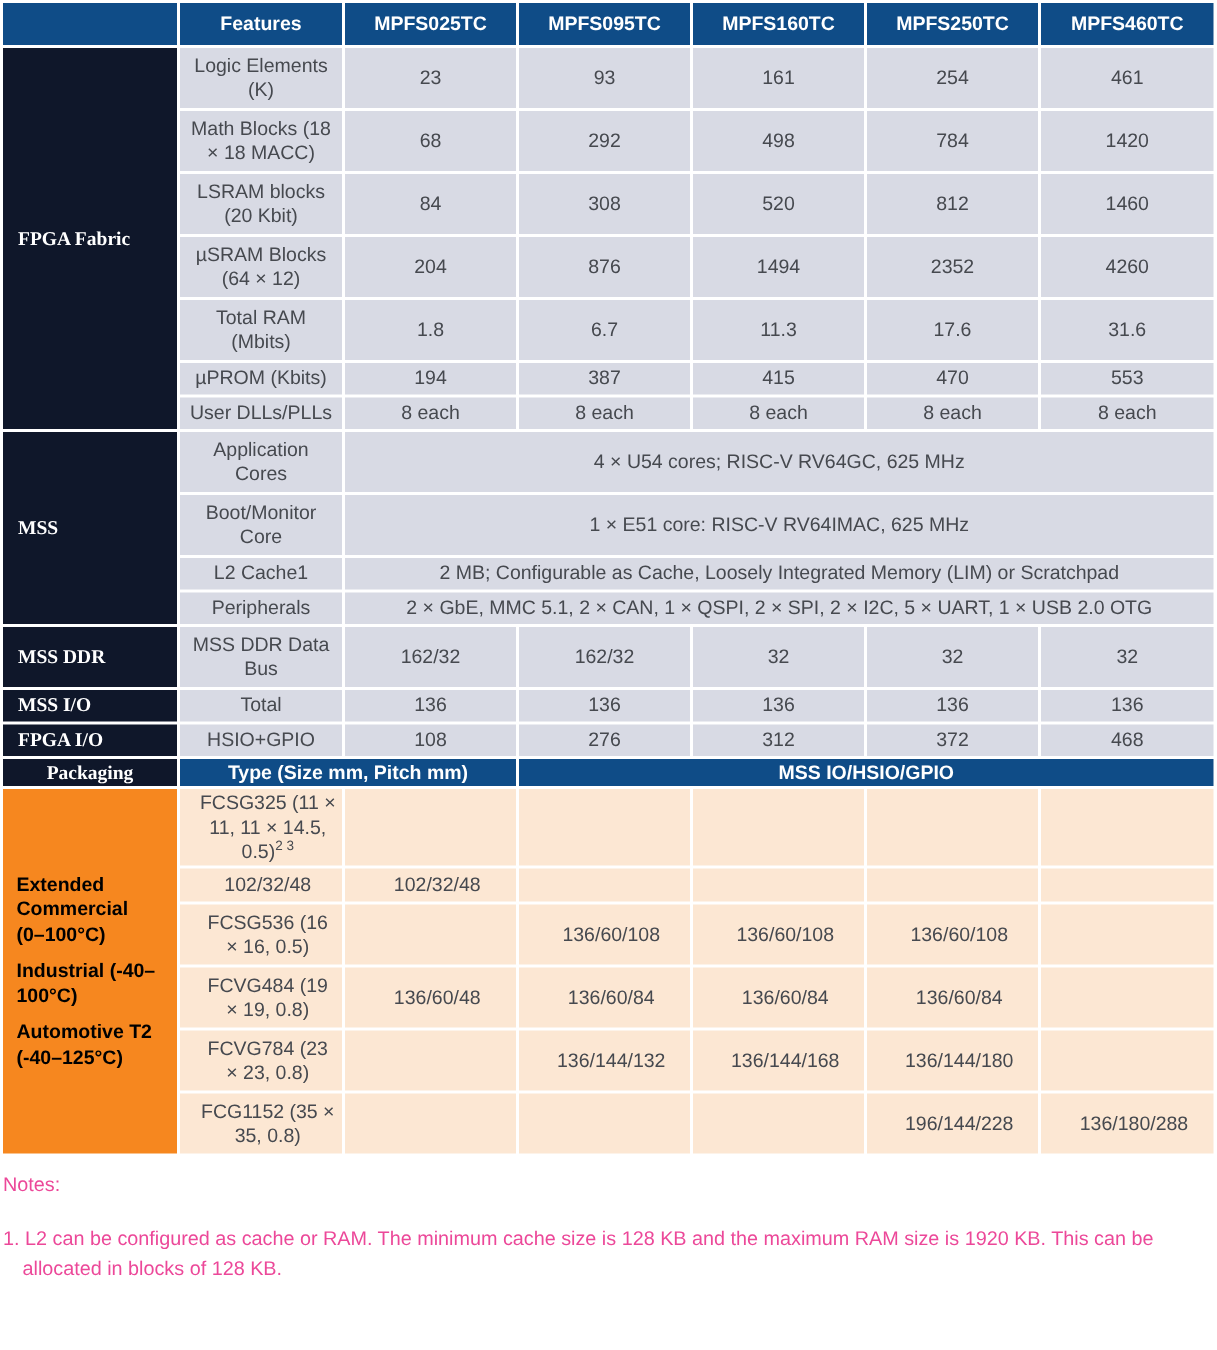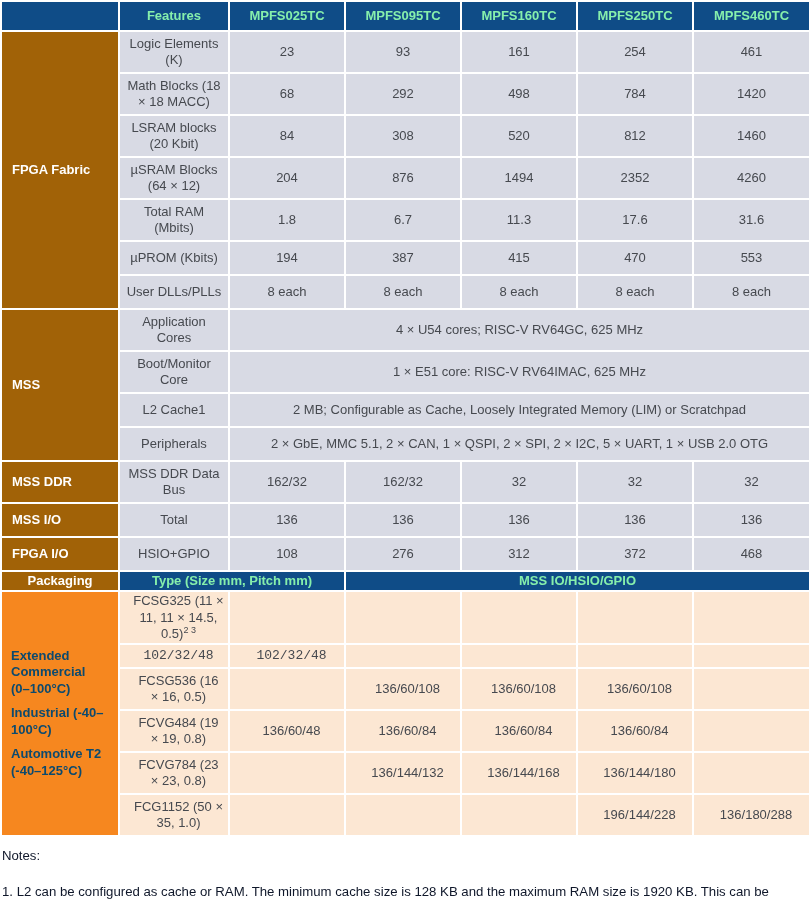--- a/index.html
+++ b/index.html
@@ -22,65 +22,66 @@
     padding:1px 4px;
     font-size:13px;
     line-height:1.25;
     vertical-align:middle;
     overflow:hidden;
   }
 
   
   tr.hh { height:28px; }  
   tr.h2 { height:40px; }  
-  tr.h1 { height:32px; }  
+  tr.h1 { height:21px; }  
   tr.hp { height:17px; }  
   tr.h3 { height:50px; }  
-  tr.hs { height:22px;font-family:Liberation Mono, monospace; }  
+  tr.hs { height:22px; }  
 
   .navy {
     background:#0f4c87;
-    color:#86efac;
+    color:#ffffff;
     font-weight:bold;
     text-align:center;
   }
   .cat {
-    background:#a16207;
+    background:#0f172a;
     color:#ffffff;
     font-weight:bold;
     text-align:left;
     padding-left:10px;
+    font-family:Liberation Serif, serif;
   }
   .cat.center { text-align:center; padding-left:4px; }
 
   .cell {
     background:#d8dae4;
     color:#46494f;
     text-align:center;
     font-weight:normal;
   }
   .peach { background:#fce7d3;padding-left:13px; }
 
   .orange {
     background:#f6871f;
-    color:#0c4a6e;
+    color:#000000;
     font-weight:bold;
     text-align:left;
     padding:6px 14px 6px 9px;
     vertical-align:middle;
   }
   .orange .grade { margin:0 0 7px 0; line-height:1.3; }
   .orange .grade:last-child { margin-bottom:0; }
 
   sup { font-size:9px; line-height:0; }
 
   .notes {
     margin:9px 2px 0 2px;
     font-size:13.2px;
-    color:#0f172a;
+    color:#ec4899;
     line-height:1.5;
   }
   .notes-heading { margin-bottom:2px; }
   .note { padding-left:13px; text-indent:-13px;margin-top:16px; }
 </style>
 </head>
 <body>
 
 <div class="page">
 
@@ -257,21 +258,21 @@
   </tr>
   <tr class="h2">
     <td class="cell peach"><span>FCVG784 (23 × 23, 0.8)</span></td>
     <td class="cell peach"></td>
     <td class="cell peach">136/144/132</td>
     <td class="cell peach">136/144/168</td>
     <td class="cell peach">136/144/180</td>
     <td class="cell peach"></td>
   </tr>
   <tr class="h2">
-    <td class="cell peach"><span>FCG1152 (50 × 35, 1.0)</span></td>
+    <td class="cell peach"><span>FCG1152 (35 × 35, 0.8)</span></td>
     <td class="cell peach"></td>
     <td class="cell peach"></td>
     <td class="cell peach"></td>
     <td class="cell peach">196/144/228</td>
     <td class="cell peach">136/180/288</td>
   </tr>
 </tbody>
     </table>
 
 <div class="notes">

